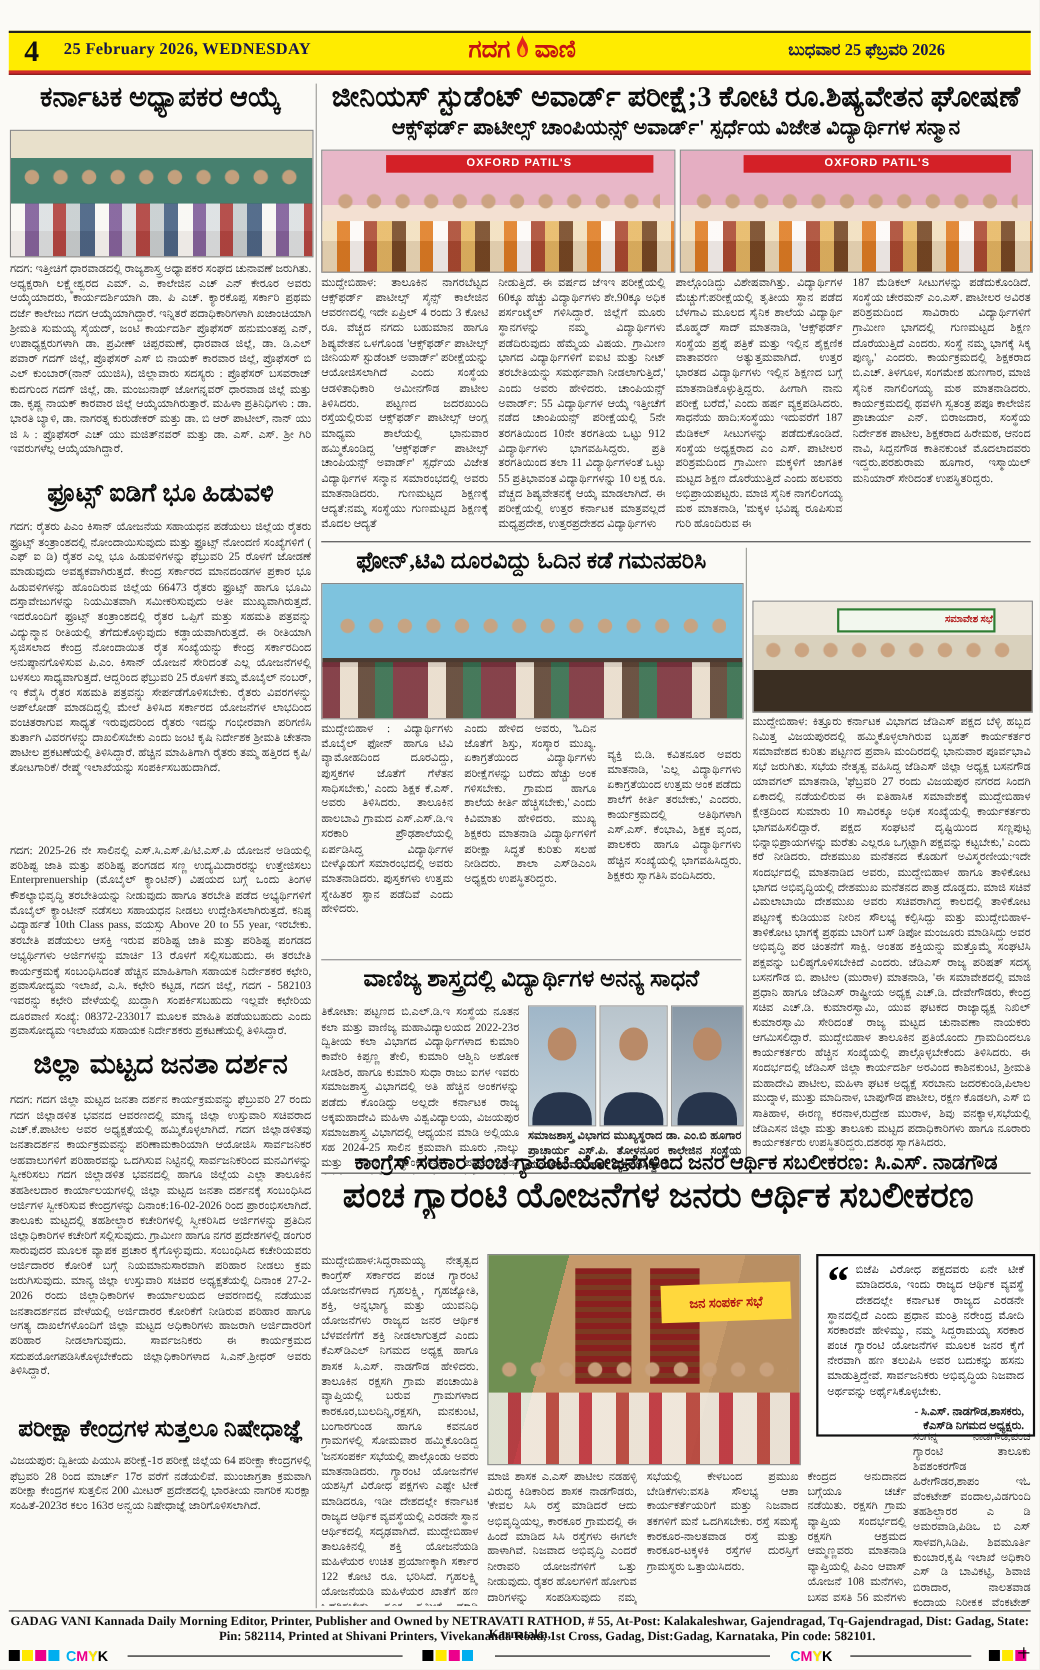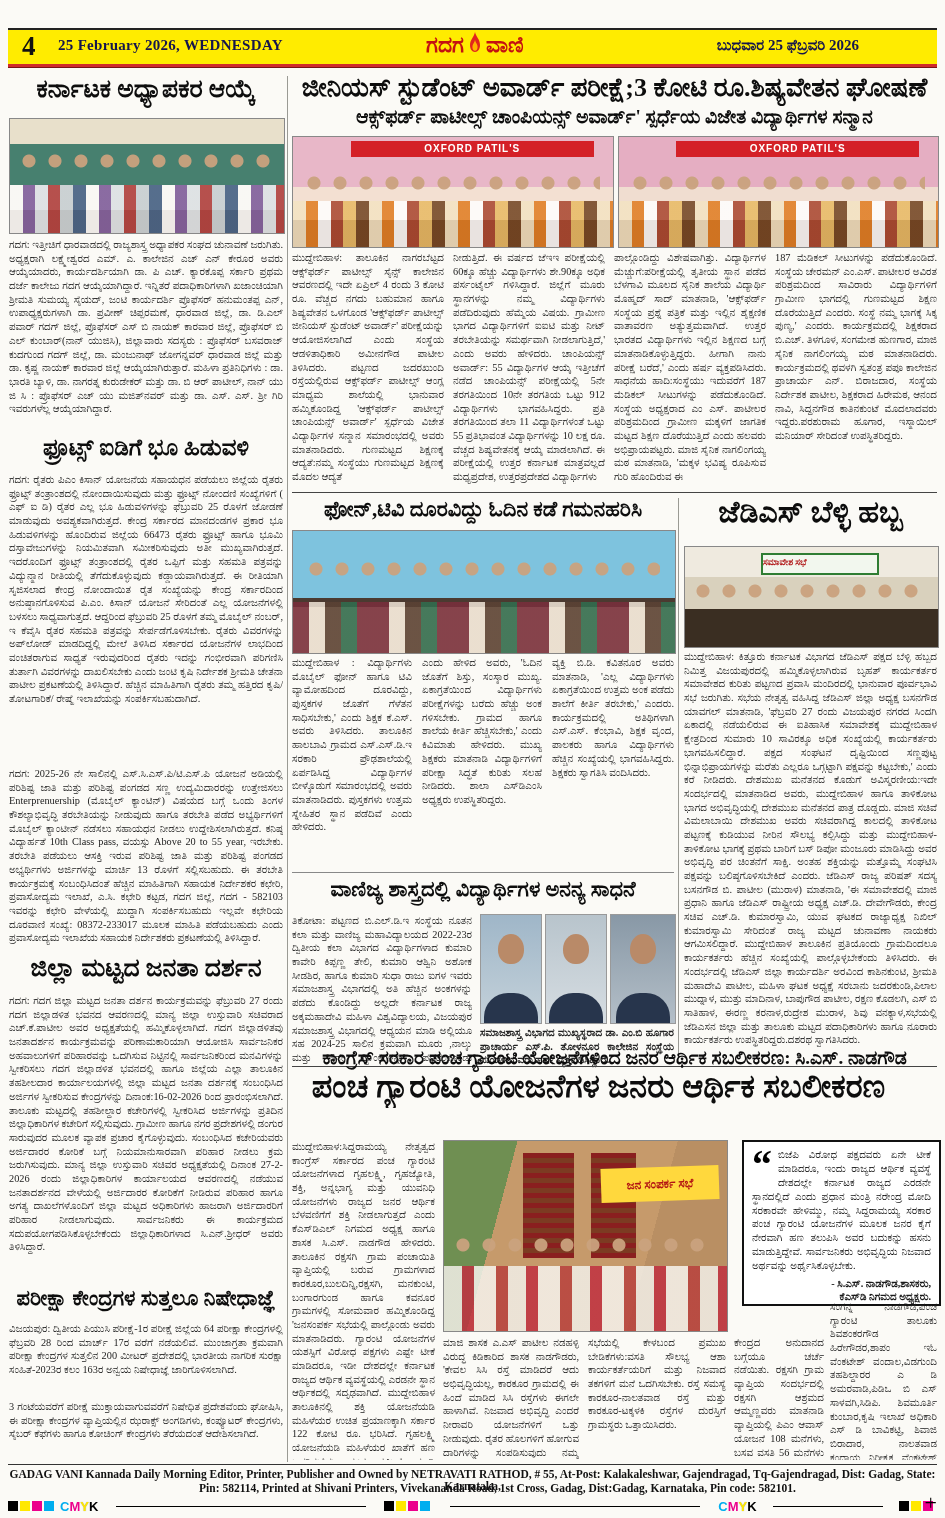--- a/index.html
+++ b/index.html
@@ -25,21 +25,21 @@
   .photo{position:absolute;overflow:hidden;border:1px solid #888;}
   .heads{position:absolute;left:4%;right:4%;height:16px;
          background-image:radial-gradient(circle 6px at 8px 8px,#caa27e 0 6px,transparent 7px);
          background-size:26px 16px;background-repeat:repeat-x;opacity:.95;}
   .bodies{position:absolute;left:0;right:0;height:42%;bottom:0;opacity:.85;
           background:repeating-linear-gradient(90deg,#ffffff 0 13px,#7d5a9e 13px 25px,#e0e6ec 25px 38px,#b03a3a 38px 50px,#c9d2d8 50px 63px,#3f5d85 63px 76px);}
   .bodies.warm{background:repeating-linear-gradient(90deg,#f3e3c2 0 13px,#e07b1f 13px 25px,#ffffff 25px 38px,#a8442d 38px 50px,#e8ba63 50px 63px,#70421f 63px 76px);}
   .pbanner{position:absolute;top:4px;left:18%;right:6%;height:16px;background:#d42027;color:#fff;
            font-family:"Liberation Sans",sans-serif;font-weight:bold;font-size:10px;text-align:center;line-height:16px;letter-spacing:1px;overflow:hidden;}
   .gbanner{position:absolute;top:6px;left:30%;width:45%;height:18px;background:#f2f7ee;border:2px solid #2f7d33;
-           color:#b32020;font-size:9px;font-weight:bold;text-align:left;line-height:15px;overflow:hidden;}
+           color:#b32020;font-size:9px;font-weight:bold;text-align:right;line-height:15px;overflow:hidden;padding-left:26px;}
   .ybanner{position:absolute;top:26px;right:8px;width:118px;height:34px;background:#ffd83d;color:#b31414;
            font-weight:bold;font-size:12px;text-align:center;line-height:34px;overflow:hidden;transform:rotate(-2deg);}
   .portrait{position:absolute;overflow:hidden;border:1px solid #999;}
   .portrait::before{content:"";position:absolute;left:50%;top:18%;width:26px;height:30px;margin-left:-13px;
                     border-radius:50% 50% 46% 46%;background:#b98a68;}
   .portrait::after{content:"";position:absolute;left:50%;bottom:-4px;width:54px;height:34px;margin-left:-27px;
                    border-radius:24px 24px 0 0;background:#27354c;}
   
   .quotebox{position:absolute;border:2px solid #111;background:#fff;padding:6px 8px 4px 8px;overflow:hidden;}
   .qmark{float:left;font-size:40px;line-height:30px;font-weight:bold;margin:2px 6px 0 0;color:#000;}
@@ -88,21 +88,20 @@
   <div class="abs headline" style="left:8px;top:436px;width:276px;height:34px;font-size:23px;">ಫ್ರೂಟ್ಸ್ ಐಡಿಗೆ ಭೂ ಹಿಡುವಳಿ</div>
   <div class="abs bodytext" style="left:9px;top:473px;width:274px;height:256px;">ಗದಗ: ರೈತರು ಪಿಎಂ ಕಿಸಾನ್ ಯೋಜನೆಯ ಸಹಾಯಧನ ಪಡೆಯಲು ಜಿಲ್ಲೆಯ ರೈತರು ಫ್ರೂಟ್ಸ್ ತಂತ್ರಾಂಶದಲ್ಲಿ ನೋಂದಾಯಿಸುವುದು ಮತ್ತು ಫ್ರೂಟ್ಸ್ ನೋಂದಣಿ ಸಂಖ್ಯೆಗಳಿಗೆ ( ಎಫ್ ಐ ಡಿ) ರೈತರ ಎಲ್ಲ ಭೂ ಹಿಡುವಳಿಗಳನ್ನು ಫೆಬ್ರುವರಿ 25 ರೊಳಗೆ ಜೋಡಣೆ ಮಾಡುವುದು ಅವಶ್ಯಕವಾಗಿರುತ್ತದೆ. ಕೇಂದ್ರ ಸರ್ಕಾರದ ಮಾನದಂಡಗಳ ಪ್ರಕಾರ ಭೂ ಹಿಡುವಳಿಗಳನ್ನು ಹೊಂದಿರುವ ಜಿಲ್ಲೆಯ 66473 ರೈತರು ಫ್ರೂಟ್ಸ್ ಹಾಗೂ ಭೂಮಿ ದಸ್ತಾವೇಜುಗಳನ್ನು ನಿಯಮಿತವಾಗಿ ಸಮೀಕರಿಸುವುದು ಅತೀ ಮುಖ್ಯವಾಗಿರುತ್ತದೆ. ಇದರೊಂದಿಗೆ ಫ್ರೂಟ್ಸ್ ತಂತ್ರಾಂಶದಲ್ಲಿ ರೈತರ ಒಪ್ಪಿಗೆ ಮತ್ತು ಸಹಮತಿ ಪತ್ರವನ್ನು ವಿದ್ಯುನ್ಮಾನ ರೀತಿಯಲ್ಲಿ ತೆಗೆದುಕೊಳ್ಳುವುದು ಕಡ್ಡಾಯವಾಗಿರುತ್ತದೆ. ಈ ರೀತಿಯಾಗಿ ಸೃಜಿಸಲಾದ ಕೇಂದ್ರ ನೋಂದಾಯಿತ ರೈತ ಸಂಖ್ಯೆಯನ್ನು ಕೇಂದ್ರ ಸರ್ಕಾರದಿಂದ ಅನುಷ್ಠಾನಗೊಳಿಸುವ ಪಿ.ಎಂ. ಕಿಸಾನ್ ಯೋಜನೆ ಸೇರಿದಂತೆ ಎಲ್ಲ ಯೋಜನೆಗಳಲ್ಲಿ ಬಳಸಲು ಸಾಧ್ಯವಾಗುತ್ತದೆ. ಆದ್ದರಿಂದ ಫೆಬ್ರುವರಿ 25 ರೊಳಗೆ ತಮ್ಮ ಮೊಬೈಲ್ ನಂಬರ್, ಇ ಕೆವೈಸಿ ರೈತರ ಸಹಮತಿ ಪತ್ರವನ್ನು ಸೇರ್ಪಡೆಗೊಳಿಸಬೇಕು. ರೈತರು ವಿವರಗಳನ್ನು ಅಪ್‌ಲೋಡ್ ಮಾಡದಿದ್ದಲ್ಲಿ ಮೇಲೆ ತಿಳಿಸಿದ ಸರ್ಕಾರದ ಯೋಜನೆಗಳ ಲಾಭದಿಂದ ವಂಚಿತರಾಗುವ ಸಾಧ್ಯತೆ ಇರುವುದರಿಂದ ರೈತರು ಇದನ್ನು ಗಂಭೀರವಾಗಿ ಪರಿಗಣಿಸಿ ತುರ್ತಾಗಿ ವಿವರಗಳನ್ನು ದಾಖಲಿಸಬೇಕು ಎಂದು ಜಂಟಿ ಕೃಷಿ ನಿರ್ದೇಶಕ ಶ್ರೀಮತಿ ಚೇತನಾ ಪಾಟೀಲ ಪ್ರಕಟಣೆಯಲ್ಲಿ ತಿಳಿಸಿದ್ದಾರೆ. ಹೆಚ್ಚಿನ ಮಾಹಿತಿಗಾಗಿ ರೈತರು ತಮ್ಮ ಹತ್ತಿರದ ಕೃಷಿ/ ತೋಟಗಾರಿಕೆ/ ರೇಷ್ಮೆ ಇಲಾಖೆಯನ್ನು ಸಂಪರ್ಕಿಸಬಹುದಾಗಿದೆ.</div>
 
   <div class="abs bodytext" style="left:9px;top:767px;width:274px;height:186px;">ಗದಗ: 2025-26 ನೇ ಸಾಲಿನಲ್ಲಿ ಎಸ್.ಸಿ.ಎಸ್.ಪಿ/ಟಿ.ಎಸ್.ಪಿ ಯೋಜನೆ ಅಡಿಯಲ್ಲಿ ಪರಿಶಿಷ್ಟ ಜಾತಿ ಮತ್ತು ಪರಿಶಿಷ್ಟ ಪಂಗಡದ ಸಣ್ಣ ಉದ್ಯಮಿದಾರರನ್ನು ಉತ್ತೇಜಿಸಲು Enterprenuership (ಮೊಬೈಲ್ ಕ್ಯಾಂಟಿನ್) ವಿಷಯದ ಬಗ್ಗೆ ಒಂದು ತಿಂಗಳ ಕೌಶಲ್ಯಾಭಿವೃದ್ಧಿ ತರಬೇತಿಯನ್ನು ನೀಡುವುದು ಹಾಗೂ ತರಬೇತಿ ಪಡೆದ ಅಭ್ಯರ್ಥಿಗಳಿಗೆ ಮೊಬೈಲ್ ಕ್ಯಾಂಟೀನ್ ನಡೆಸಲು ಸಹಾಯಧನ ನೀಡಲು ಉದ್ದೇಶಿಸಲಾಗಿರುತ್ತದೆ. ಕನಿಷ್ಠ ವಿದ್ಯಾರ್ಹತೆ 10th Class pass, ವಯಸ್ಸು Above 20 to 55 year, ಇರಬೇಕು. ತರಬೇತಿ ಪಡೆಯಲು ಆಸಕ್ತಿ ಇರುವ ಪರಿಶಿಷ್ಟ ಜಾತಿ ಮತ್ತು ಪರಿಶಿಷ್ಟ ಪಂಗಡದ ಅಭ್ಯರ್ಥಿಗಳು ಅರ್ಜಿಗಳನ್ನು ಮಾರ್ಚಿ 13 ರೊಳಗೆ ಸಲ್ಲಿಸಬಹುದು. ಈ ತರಬೇತಿ ಕಾರ್ಯಕ್ರಮಕ್ಕೆ ಸಂಬಂಧಿಸಿದಂತೆ ಹೆಚ್ಚಿನ ಮಾಹಿತಿಗಾಗಿ ಸಹಾಯಕ ನಿರ್ದೇಶಕರ ಕಛೇರಿ, ಪ್ರವಾಸೋದ್ಯಮ ಇಲಾಖೆ, ಎ.ಸಿ. ಕಛೇರಿ ಕಟ್ಟಡ, ಗದಗ ಜಿಲ್ಲೆ, ಗದಗ - 582103 ಇವರನ್ನು ಕಛೇರಿ ವೇಳೆಯಲ್ಲಿ ಖುದ್ದಾಗಿ ಸಂಪರ್ಕಿಸಬಹುದು ಇಲ್ಲವೇ ಕಛೇರಿಯ ದೂರವಾಣಿ ಸಂಖ್ಯೆ: 08372-233017 ಮೂಲಕ ಮಾಹಿತಿ ಪಡೆಯಬಹುದು ಎಂದು ಪ್ರವಾಸೋದ್ಯಮ ಇಲಾಖೆಯ ಸಹಾಯಕ ನಿರ್ದೇಶಕರು ಪ್ರಕಟಣೆಯಲ್ಲಿ ತಿಳಿಸಿದ್ದಾರೆ.</div>
 
   <div class="abs headline" style="left:8px;top:955px;width:276px;height:36px;font-size:25px;">ಜಿಲ್ಲಾ ಮಟ್ಟದ ಜನತಾ ದರ್ಶನ</div>
   <div class="abs bodytext" style="left:9px;top:994px;width:274px;height:290px;">ಗದಗ: ಗದಗ ಜಿಲ್ಲಾ ಮಟ್ಟದ ಜನತಾ ದರ್ಶನ ಕಾರ್ಯಕ್ರಮವನ್ನು ಫೆಬ್ರುವರಿ 27 ರಂದು ಗದಗ ಜಿಲ್ಲಾಡಳಿತ ಭವನದ ಆವರಣದಲ್ಲಿ ಮಾನ್ಯ ಜಿಲ್ಲಾ ಉಸ್ತುವಾರಿ ಸಚಿವರಾದ ಎಚ್.ಕೆ.ಪಾಟೀಲ ಅವರ ಅಧ್ಯಕ್ಷತೆಯಲ್ಲಿ ಹಮ್ಮಿಕೊಳ್ಳಲಾಗಿದೆ. ಗದಗ ಜಿಲ್ಲಾಡಳಿತವು ಜನತಾದರ್ಶನ ಕಾರ್ಯಕ್ರಮವನ್ನು ಪರಿಣಾಮಕಾರಿಯಾಗಿ ಆಯೋಜಿಸಿ ಸಾರ್ವಜನಿಕರ ಅಹವಾಲುಗಳಿಗೆ ಪರಿಹಾರವನ್ನು ಒದಗಿಸುವ ನಿಟ್ಟಿನಲ್ಲಿ ಸಾರ್ವಜನಿಕರಿಂದ ಮನವಿಗಳನ್ನು ಸ್ವೀಕರಿಸಲು ಗದಗ ಜಿಲ್ಲಾಡಳಿತ ಭವನದಲ್ಲಿ ಹಾಗೂ ಜಿಲ್ಲೆಯ ಎಲ್ಲಾ ತಾಲೂಕಿನ ತಹಶೀಲದಾರ ಕಾರ್ಯಾಲಯಗಳಲ್ಲಿ ಜಿಲ್ಲಾ ಮಟ್ಟದ ಜನತಾ ದರ್ಶನಕ್ಕೆ ಸಂಬಂಧಿಸಿದ ಅರ್ಜಿಗಳ ಸ್ವೀಕರಿಸುವ ಕೇಂದ್ರಗಳನ್ನು ದಿನಾಂಕ:16-02-2026 ರಿಂದ ಪ್ರಾರಂಭಿಸಲಾಗಿದೆ. ತಾಲೂಕು ಮಟ್ಟದಲ್ಲಿ ತಹಶೀಲ್ದಾರ ಕಚೇರಿಗಳಲ್ಲಿ ಸ್ವೀಕರಿಸಿದ ಅರ್ಜಿಗಳನ್ನು ಪ್ರತಿದಿನ ಜಿಲ್ಲಾಧಿಕಾರಿಗಳ ಕಚೇರಿಗೆ ಸಲ್ಲಿಸುವುದು. ಗ್ರಾಮೀಣ ಹಾಗೂ ನಗರ ಪ್ರದೇಶಗಳಲ್ಲಿ ಡಂಗುರ ಸಾರುವುದರ ಮೂಲಕ ವ್ಯಾಪಕ ಪ್ರಚಾರ ಕೈಗೊಳ್ಳುವುದು. ಸಂಬಂಧಿಸಿದ ಕಚೇರಿಯವರು ಅರ್ಜಿದಾರರ ಕೋರಿಕೆ ಬಗ್ಗೆ ನಿಯಮಾನುಸಾರವಾಗಿ ಪರಿಹಾರ ನೀಡಲು ಕ್ರಮ ಜರುಗಿಸುವುದು. ಮಾನ್ಯ ಜಿಲ್ಲಾ ಉಸ್ತುವಾರಿ ಸಚಿವರ ಅಧ್ಯಕ್ಷತೆಯಲ್ಲಿ ದಿನಾಂಕ 27-2-2026 ರಂದು ಜಿಲ್ಲಾಧಿಕಾರಿಗಳ ಕಾರ್ಯಾಲಯದ ಆವರಣದಲ್ಲಿ ನಡೆಯುವ ಜನತಾದರ್ಶನದ ವೇಳೆಯಲ್ಲಿ ಅರ್ಜಿದಾರರ ಕೋರಿಕೆಗೆ ನೀಡಿರುವ ಪರಿಹಾರ ಹಾಗೂ ಅಗತ್ಯ ದಾಖಲೆಗಳೊಂದಿಗೆ ಜಿಲ್ಲಾ ಮಟ್ಟದ ಅಧಿಕಾರಿಗಳು ಹಾಜರಾಗಿ ಅರ್ಜಿದಾರರಿಗೆ ಪರಿಹಾರ ನೀಡಲಾಗುವುದು. ಸಾರ್ವಜನಿಕರು ಈ ಕಾರ್ಯಕ್ರಮದ ಸದುಪಯೋಗಪಡಿಸಿಕೊಳ್ಳಬೇಕೆಂದು ಜಿಲ್ಲಾಧಿಕಾರಿಗಳಾದ ಸಿ.ಎನ್.ಶ್ರೀಧರ್ ಅವರು ತಿಳಿಸಿದ್ದಾರೆ.</div>
 
   <div class="abs headline" style="left:8px;top:1287px;width:276px;height:32px;font-size:21px;">ಪರೀಕ್ಷಾ ಕೇಂದ್ರಗಳ ಸುತ್ತಲೂ ನಿಷೇಧಾಜ್ಞೆ</div>
   <div class="abs bodytext" style="left:9px;top:1322px;width:274px;height:76px;">ವಿಜಯಪುರ: ದ್ವಿತೀಯ ಪಿಯುಸಿ ಪರೀಕ್ಷೆ-1ರ ಪರೀಕ್ಷೆ ಜಿಲ್ಲೆಯ 64 ಪರೀಕ್ಷಾ ಕೇಂದ್ರಗಳಲ್ಲಿ ಫೆಬ್ರವರಿ 28 ರಿಂದ ಮಾರ್ಚ್ 17ರ ವರೆಗೆ ನಡೆಯಲಿವೆ. ಮುಂಜಾಗ್ರತಾ ಕ್ರಮವಾಗಿ ಪರೀಕ್ಷಾ ಕೇಂದ್ರಗಳ ಸುತ್ತಲಿನ 200 ಮೀಟರ್ ಪ್ರದೇಶದಲ್ಲಿ ಭಾರತೀಯ ನಾಗರಿಕ ಸುರಕ್ಷಾ ಸಂಹಿತೆ-2023ರ ಕಲಂ 163ರ ಅನ್ವಯ ನಿಷೇಧಾಜ್ಞೆ ಜಾರಿಗೊಳಿಸಲಾಗಿದೆ.</div>
-  <div class="abs bodytext" style="left:9px;top:1400px;width:274px;height:60px;">3 ಗಂಟೆಯವರೆಗೆ ಪರೀಕ್ಷೆ ಮುಕ್ತಾಯವಾಗುವವರೆಗೆ ನಿಷೇಧಿತ ಪ್ರದೇಶವೆಂದು ಘೋಷಿಸಿ, ಈ ಪರೀಕ್ಷಾ ಕೇಂದ್ರಗಳ ವ್ಯಾಪ್ತಿಯಲ್ಲಿನ ಝರಾಕ್ಸ್ ಅಂಗಡಿಗಳು, ಕಂಪ್ಯೂಟರ್ ಕೇಂದ್ರಗಳು, ಸೈಬರ್ ಕೆಫೆಗಳು ಹಾಗೂ ಕೋಚಿಂಗ್ ಕೇಂದ್ರಗಳು ತೆರೆಯದಂತೆ ಆದೇಶಿಸಲಾಗಿದೆ.</div>
 
   <div class="vrule" style="left:287px;top:76px;height:1386px;"></div>
 
   <div class="abs headline" style="left:292px;top:74px;width:645px;height:32px;font-size:26px;">ಜೀನಿಯಸ್ ಸ್ಟುಡೆಂಟ್ ಅವಾರ್ಡ್ ಪರೀಕ್ಷೆ;3 ಕೋಟಿ ರೂ.ಶಿಷ್ಯವೇತನ ಘೋಷಣೆ</div>
   <div class="abs headline" style="left:292px;top:107px;width:645px;height:26px;font-size:19px;">ಆಕ್ಸ್‌ಫರ್ಡ್ ಪಾಟೀಲ್ಸ್ ಚಾಂಪಿಯನ್ಸ್ ಅವಾರ್ಡ್' ಸ್ಪರ್ಧೆಯ ವಿಜೇತ ವಿದ್ಯಾರ್ಥಿಗಳ ಸನ್ಮಾನ</div>
 
   <div class="photo" style="left:292px;top:136px;width:320px;height:110px;background:linear-gradient(180deg,#e8b7c8 0 45%,#f3e0d2 45% 75%,#6e4630 75%);">
     <div class="pbanner">OXFORD PATIL'S</div>
     <div class="heads" style="top:38px;"></div>
     <div class="bodies warm"></div>
@@ -120,33 +119,32 @@
 
   <div class="hrule" style="left:292px;top:492px;width:645px;"></div>
 
   <div class="abs headline" style="left:292px;top:498px;width:382px;height:30px;font-size:21px;">ಫೋನ್,ಟಿವಿ ದೂರವಿದ್ದು ಓದಿನ ಕಡೆ ಗಮನಹರಿಸಿ</div>
   <div class="photo" style="left:292px;top:530px;width:382px;height:122px;background:linear-gradient(180deg,#7ec3de 0 55%,#4b3a30 55% 62%,#cbb8a0 62%);">
     <div class="heads" style="top:30px;"></div>
     <div class="bodies" style="background:repeating-linear-gradient(90deg,#7a2e3c 0 16px,#f0e6d8 16px 32px,#5b4234 32px 48px,#2f6e4f 48px 64px,#7a2e3c 64px 80px);"></div>
   </div>
   <div class="abs bodytext" style="left:292px;top:656px;width:120px;height:212px;">ಮುದ್ದೇಬಿಹಾಳ : ವಿದ್ಯಾರ್ಥಿಗಳು ಮೊಬೈಲ್ ಫೋನ್ ಹಾಗೂ ಟಿವಿ ವ್ಯಾಮೋಹದಿಂದ ದೂರವಿದ್ದು, ಪುಸ್ತಕಗಳ ಜೊತೆಗೆ ಗೆಳೆತನ ಸಾಧಿಸಬೇಕು,' ಎಂದು ಶಿಕ್ಷಕ ಕೆ.ಎಸ್. ಅವರು ತಿಳಿಸಿದರು. ತಾಲೂಕಿನ ಹಾಲಬಾವಿ ಗ್ರಾಮದ ಎಸ್.ಎಸ್.ಡಿ.ಇ ಸರಕಾರಿ ಪ್ರೌಢಶಾಲೆಯಲ್ಲಿ ಏರ್ಪಡಿಸಿದ್ದ ವಿದ್ಯಾರ್ಥಿಗಳ ಬೀಳ್ಕೊಡುಗೆ ಸಮಾರಂಭದಲ್ಲಿ ಅವರು ಮಾತನಾಡಿದರು. ಪುಸ್ತಕಗಳು ಉತ್ತಮ ಸ್ನೇಹಿತರ ಸ್ಥಾನ ಪಡೆದಿವೆ ಎಂದು ಹೇಳಿದರು.</div>
   <div class="abs bodytext" style="left:422px;top:656px;width:120px;height:212px;">ಎಂದು ಹೇಳಿದ ಅವರು, 'ಓದಿನ ಜೊತೆಗೆ ಶಿಸ್ತು, ಸಂಸ್ಕಾರ ಮುಖ್ಯ. ಏಕಾಗ್ರತೆಯಿಂದ ವಿದ್ಯಾರ್ಥಿಗಳು ಪರೀಕ್ಷೆಗಳನ್ನು ಬರೆದು ಹೆಚ್ಚು ಅಂಕ ಗಳಿಸಬೇಕು. ಗ್ರಾಮದ ಹಾಗೂ ಶಾಲೆಯ ಕೀರ್ತಿ ಹೆಚ್ಚಿಸಬೇಕು,' ಎಂದು ಕಿವಿಮಾತು ಹೇಳಿದರು. ಮುಖ್ಯ ಶಿಕ್ಷಕರು ಮಾತನಾಡಿ ವಿದ್ಯಾರ್ಥಿಗಳಿಗೆ ಪರೀಕ್ಷಾ ಸಿದ್ಧತೆ ಕುರಿತು ಸಲಹೆ ನೀಡಿದರು. ಶಾಲಾ ಎಸ್‌ಡಿಎಂಸಿ ಅಧ್ಯಕ್ಷರು ಉಪಸ್ಥಿತರಿದ್ದರು.</div>
-  <div class="abs bodytext" style="left:552px;top:656px;width:122px;height:212px;">ವ್ಯಕ್ತಿ ಬಿ.ಡಿ. ಕವಿತನೂರ ಅವರು ಮಾತನಾಡಿ, 'ಎಲ್ಲ ವಿದ್ಯಾರ್ಥಿಗಳು ಏಕಾಗ್ರತೆಯಿಂದ ಉತ್ತಮ ಅಂಕ ಪಡೆದು ಶಾಲೆಗೆ ಕೀರ್ತಿ ತರಬೇಕು,' ಎಂದರು. ಕಾರ್ಯಕ್ರಮದಲ್ಲಿ ಅತಿಥಿಗಳಾಗಿ ಎಸ್.ಎಸ್. ಕೆಂಭಾವಿ, ಶಿಕ್ಷಕ ವೃಂದ, ಪಾಲಕರು ಹಾಗೂ ವಿದ್ಯಾರ್ಥಿಗಳು ಹೆಚ್ಚಿನ ಸಂಖ್ಯೆಯಲ್ಲಿ ಭಾಗವಹಿಸಿದ್ದರು. ಶಿಕ್ಷಕರು ಸ್ವಾಗತಿಸಿ ವಂದಿಸಿದರು.</div>
+  <div class="abs bodytext" style="left:552px;top:680px;width:122px;height:212px;">ವ್ಯಕ್ತಿ ಬಿ.ಡಿ. ಕವಿತನೂರ ಅವರು ಮಾತನಾಡಿ, 'ಎಲ್ಲ ವಿದ್ಯಾರ್ಥಿಗಳು ಏಕಾಗ್ರತೆಯಿಂದ ಉತ್ತಮ ಅಂಕ ಪಡೆದು ಶಾಲೆಗೆ ಕೀರ್ತಿ ತರಬೇಕು,' ಎಂದರು. ಕಾರ್ಯಕ್ರಮದಲ್ಲಿ ಅತಿಥಿಗಳಾಗಿ ಎಸ್.ಎಸ್. ಕೆಂಭಾವಿ, ಶಿಕ್ಷಕ ವೃಂದ, ಪಾಲಕರು ಹಾಗೂ ವಿದ್ಯಾರ್ಥಿಗಳು ಹೆಚ್ಚಿನ ಸಂಖ್ಯೆಯಲ್ಲಿ ಭಾಗವಹಿಸಿದ್ದರು. ಶಿಕ್ಷಕರು ಸ್ವಾಗತಿಸಿ ವಂದಿಸಿದರು.</div>
 
   <div class="hrule" style="left:292px;top:872px;width:382px;background:#888;"></div>
 
   <div class="abs headline" style="left:292px;top:878px;width:382px;height:32px;font-size:21px;">ವಾಣಿಜ್ಯ ಶಾಸ್ತ್ರದಲ್ಲಿ ವಿದ್ಯಾರ್ಥಿಗಳ ಅನನ್ಯ ಸಾಧನೆ</div>
   <div class="abs bodytext" style="left:292px;top:914px;width:180px;height:154px;">ತಿಕೋಟಾ: ಪಟ್ಟಣದ ಬಿ.ಎಲ್.ಡಿ.ಇ ಸಂಸ್ಥೆಯ ನೂತನ ಕಲಾ ಮತ್ತು ವಾಣಿಜ್ಯ ಮಹಾವಿದ್ಯಾಲಯದ 2022-23ರ ದ್ವಿತೀಯ ಕಲಾ ವಿಭಾಗದ ವಿದ್ಯಾರ್ಥಿಗಳಾದ ಕುಮಾರಿ ಕಾವೇರಿ ಕಿಪ್ಪಣ್ಣ ತೇಲಿ, ಕುಮಾರಿ ಆಶ್ವಿನಿ ಅಶೋಕ ಸೀಡಶಿರ, ಹಾಗೂ ಕುಮಾರಿ ಸುಧಾ ರಾಜು ಐಗಳ ಇವರು ಸಮಾಜಶಾಸ್ತ್ರ ವಿಭಾಗದಲ್ಲಿ ಅತಿ ಹೆಚ್ಚಿನ ಅಂಕಗಳನ್ನು ಪಡೆದು ಕೊಂಡಿದ್ದು ಅಲ್ಲದೇ ಕರ್ನಾಟಕ ರಾಜ್ಯ ಅಕ್ಕಮಹಾದೇವಿ ಮಹಿಳಾ ವಿಶ್ವವಿದ್ಯಾಲಯ, ವಿಜಯಪುರ ಸಮಾಜಶಾಸ್ತ್ರ ವಿಭಾಗದಲ್ಲಿ ಆಧ್ಯಯನ ಮಾಡಿ ಅಲ್ಲಿಯೂ ಸಹ 2024-25 ಸಾಲಿನ ಕ್ರಮವಾಗಿ ಮೂರು ,ನಾಲ್ಕು ಮತ್ತು 5ನೇ ರ‍್ಯಾಂಕಗಳನ್ನು ಪಡೆದುಕೊಂಡು ವಿಶ್ವವಿದ್ಯಾಲಯಕ್ಕೆ, ಮಹಾವಿದ್ಯಾಲಯಕ್ಕೆ ಮತ್ತು ತಾಲೂಕಿಗೆ ಹೆಸರು ತಂದಿರುವುದಕ್ಕಾಗಿ ಕಾಲೇಜಿನ</div>
   <div class="portrait" style="left:480px;top:914px;width:60px;height:108px;background:linear-gradient(180deg,#9fb6c8,#c5d2da);"></div>
   <div class="portrait" style="left:545px;top:914px;width:60px;height:108px;background:linear-gradient(180deg,#b8c4cc,#d6dde2);"></div>
   <div class="portrait" style="left:610px;top:914px;width:64px;height:108px;background:linear-gradient(180deg,#8898a6,#b4bfc8);"></div>
   <div class="abs bodytext" style="left:480px;top:1026px;width:194px;height:42px;font-weight:bold;">ಸಮಾಜಶಾಸ್ತ್ರ ವಿಭಾಗದ ಮುಖ್ಯಸ್ಥರಾದ ಡಾ. ಎಂ.ಬಿ ಹೂಗಾರ ಪ್ರಾಚಾರ್ಯ ಎಸ್.ಪಿ. ತೋಳನೂರ ಕಾಲೇಜಿನ ಸಂಸ್ಥೆಯ ಮಂಡಳಿಯವರು ಹರ್ಷ ವ್ಯಕ್ತಪಡಿಸಿದ್ದಾರೆ.</div>
 
   <div class="vrule" style="left:678px;top:498px;height:566px;"></div>
-  <div class="abs headline" style="left:684px;top:496px;width:253px;height:46px;font-size:30px;">ಜೆಡಿಎಸ್ ಬೆಳ್ಳಿ ಹಬ್ಬ</div>
   <div class="photo" style="left:684px;top:546px;width:253px;height:100px;background:linear-gradient(180deg,#efeadf 0 30%,#d9d1bd 30% 62%,#3a2e22 62%);">
     <div class="gbanner">ಸಮಾವೇಶ ಸಭೆ</div>
     <div class="heads" style="top:36px;"></div>
   </div>
   <div class="abs bodytext" style="left:684px;top:650px;width:253px;height:414px;">ಮುದ್ದೇಬಿಹಾಳ: ಕಿತ್ತೂರು ಕರ್ನಾಟಕ ವಿಭಾಗದ ಜೆಡಿಎಸ್ ಪಕ್ಷದ ಬೆಳ್ಳಿ ಹಬ್ಬದ ನಿಮಿತ್ತ ವಿಜಯಪುರದಲ್ಲಿ ಹಮ್ಮಿಕೊಳ್ಳಲಾಗಿರುವ ಬೃಹತ್ ಕಾರ್ಯಕರ್ತರ ಸಮಾವೇಶದ ಕುರಿತು ಪಟ್ಟಣದ ಪ್ರವಾಸಿ ಮಂದಿರದಲ್ಲಿ ಭಾನುವಾರ ಪೂರ್ವಭಾವಿ ಸಭೆ ಜರುಗಿತು. ಸಭೆಯ ನೇತೃತ್ವ ವಹಿಸಿದ್ದ ಜೆಡಿಎಸ್ ಜಿಲ್ಲಾ ಅಧ್ಯಕ್ಷ ಬಸನಗೌಡ ಯಾವಗಲ್ ಮಾತನಾಡಿ, 'ಫೆಬ್ರವರಿ 27 ರಂದು ವಿಜಯಪುರ ನಗರದ ಸಿಂದಗಿ ಏಕಾದಲ್ಲಿ ನಡೆಯಲಿರುವ ಈ ಐತಿಹಾಸಿಕ ಸಮಾವೇಶಕ್ಕೆ ಮುದ್ದೇಬಿಹಾಳ ಕ್ಷೇತ್ರದಿಂದ ಸುಮಾರು 10 ಸಾವಿರಕ್ಕೂ ಅಧಿಕ ಸಂಖ್ಯೆಯಲ್ಲಿ ಕಾರ್ಯಕರ್ತರು ಭಾಗವಹಿಸಲಿದ್ದಾರೆ. ಪಕ್ಷದ ಸಂಘಟನೆ ದೃಷ್ಟಿಯಿಂದ ಸಣ್ಣಪುಟ್ಟ ಭಿನ್ನಾಭಿಪ್ರಾಯಗಳನ್ನು ಮರೆತು ಎಲ್ಲರೂ ಒಗ್ಗಟ್ಟಾಗಿ ಪಕ್ಷವನ್ನು ಕಟ್ಟಬೇಕು,' ಎಂದು ಕರೆ ನೀಡಿದರು. ದೇಶಮುಖ ಮನೆತನದ ಕೊಡುಗೆ ಅವಿಸ್ಮರಣೀಯ:ಇದೇ ಸಂದರ್ಭದಲ್ಲಿ ಮಾತನಾಡಿದ ಅವರು, ಮುದ್ದೇಬಿಹಾಳ ಹಾಗೂ ತಾಳಿಕೋಟ ಭಾಗದ ಅಭಿವೃದ್ಧಿಯಲ್ಲಿ ದೇಶಮುಖ ಮನೆತನದ ಪಾತ್ರ ದೊಡ್ಡದು. ಮಾಜಿ ಸಚಿವೆ ವಿಮಲಾಬಾಯಿ ದೇಶಮುಖ ಅವರು ಸಚಿವರಾಗಿದ್ದ ಕಾಲದಲ್ಲಿ ತಾಳಿಕೋಟ ಪಟ್ಟಣಕ್ಕೆ ಕುಡಿಯುವ ನೀರಿನ ಸೌಲಭ್ಯ ಕಲ್ಪಿಸಿದ್ದು ಮತ್ತು ಮುದ್ದೇಬಿಹಾಳ-ತಾಳಿಕೋಟ ಭಾಗಕ್ಕೆ ಪ್ರಥಮ ಬಾರಿಗೆ ಬಸ್ ಡಿಪೋ ಮಂಜೂರು ಮಾಡಿಸಿದ್ದು ಅವರ ಅಭಿವೃದ್ಧಿ ಪರ ಚಿಂತನೆಗೆ ಸಾಕ್ಷಿ. ಅಂತಹ ಶಕ್ತಿಯನ್ನು ಮತ್ತೊಮ್ಮೆ ಸಂಘಟಿಸಿ ಪಕ್ಷವನ್ನು ಬಲಿಷ್ಠಗೊಳಿಸಬೇಕಿದೆ ಎಂದರು. ಜೆಡಿಎಸ್ ರಾಜ್ಯ ಪರಿಷತ್ ಸದಸ್ಯ ಬಸನಗೌಡ ಬಿ. ಪಾಟೀಲ (ಮುರಾಳ) ಮಾತನಾಡಿ, 'ಈ ಸಮಾವೇಶದಲ್ಲಿ ಮಾಜಿ ಪ್ರಧಾನಿ ಹಾಗೂ ಜೆಡಿಎಸ್ ರಾಷ್ಟ್ರೀಯ ಅಧ್ಯಕ್ಷ ಎಚ್.ಡಿ. ದೇವೇಗೌಡರು, ಕೇಂದ್ರ ಸಚಿವ ಎಚ್.ಡಿ. ಕುಮಾರಸ್ವಾಮಿ, ಯುವ ಘಟಕದ ರಾಜ್ಯಾಧ್ಯಕ್ಷ ನಿಖಿಲ್ ಕುಮಾರಸ್ವಾಮಿ ಸೇರಿದಂತೆ ರಾಜ್ಯ ಮಟ್ಟದ ಚುನಾವಣಾ ನಾಯಕರು ಆಗಮಿಸಲಿದ್ದಾರೆ. ಮುದ್ದೇಬಿಹಾಳ ತಾಲೂಕಿನ ಪ್ರತಿಯೊಂದು ಗ್ರಾಮದಿಂದಲೂ ಕಾರ್ಯಕರ್ತರು ಹೆಚ್ಚಿನ ಸಂಖ್ಯೆಯಲ್ಲಿ ಪಾಲ್ಗೊಳ್ಳಬೇಕೆಂದು ತಿಳಿಸಿದರು. ಈ ಸಂದರ್ಭದಲ್ಲಿ ಜೆಡಿಎಸ್ ಜಿಲ್ಲಾ ಕಾರ್ಯದರ್ಶಿ ಅರವಿಂದ ಕಾಶಿನಕುಂಟಿ, ಶ್ರೀಮತಿ ಮಹಾದೇವಿ ಪಾಟೀಲ, ಮಹಿಳಾ ಘಟಕ ಅಧ್ಯಕ್ಷೆ ಸರಬಾನು ಜದರಕುಂಡಿ,ಪಿಲಾಲ ಮುದ್ನಾಳ, ಮುತ್ತು ಮಾದಿನಾಳ, ಬಾಪುಗೌಡ ಪಾಟೀಲ, ರಕ್ಷಣ ಕೊಡಲಗಿ, ಎಸ್ ಬಿ ಸಾತಿಹಾಳ, ಈರಣ್ಣ ಕರನಾಳ,ರುದ್ರೇಶ ಮುರಾಳ, ಶಿವು ವನಕ್ಯಾಳ,ಸಭೆಯಲ್ಲಿ ಜೆಡಿಎಸನ ಜಿಲ್ಲಾ ಮತ್ತು ತಾಲೂಕು ಮಟ್ಟದ ಪದಾಧಿಕಾರಿಗಳು ಹಾಗೂ ನೂರಾರು ಕಾರ್ಯಕರ್ತರು ಉಪಸ್ಥಿತರಿದ್ದರು.ದಶರಥ ಸ್ವಾಗತಿಸಿದರು.</div>
 
   <div class="hrule" style="left:292px;top:1066px;width:645px;"></div>
 
   <div class="abs headline" style="left:276px;top:1070px;width:645px;height:38px;font-size:32px;">ಪಂಚ ಗ್ಯಾರಂಟಿ ಯೋಜನೆಗಳ ಜನರು ಆರ್ಥಿಕ ಸಬಲೀಕರಣ</div>
   <div class="abs headline" style="left:292px;top:1048px;width:645px;height:26px;font-size:19px;">ಕಾಂಗ್ರೆಸ್ ಸರಕಾರ ಪಂಚ ಗ್ಯಾರಂಟಿ ಯೋಜನೆಗಳಿಂದ ಜನರ ಆರ್ಥಿಕ ಸಬಲೀಕರಣ: ಸಿ.ಎಸ್. ನಾಡಗೌಡ</div>

